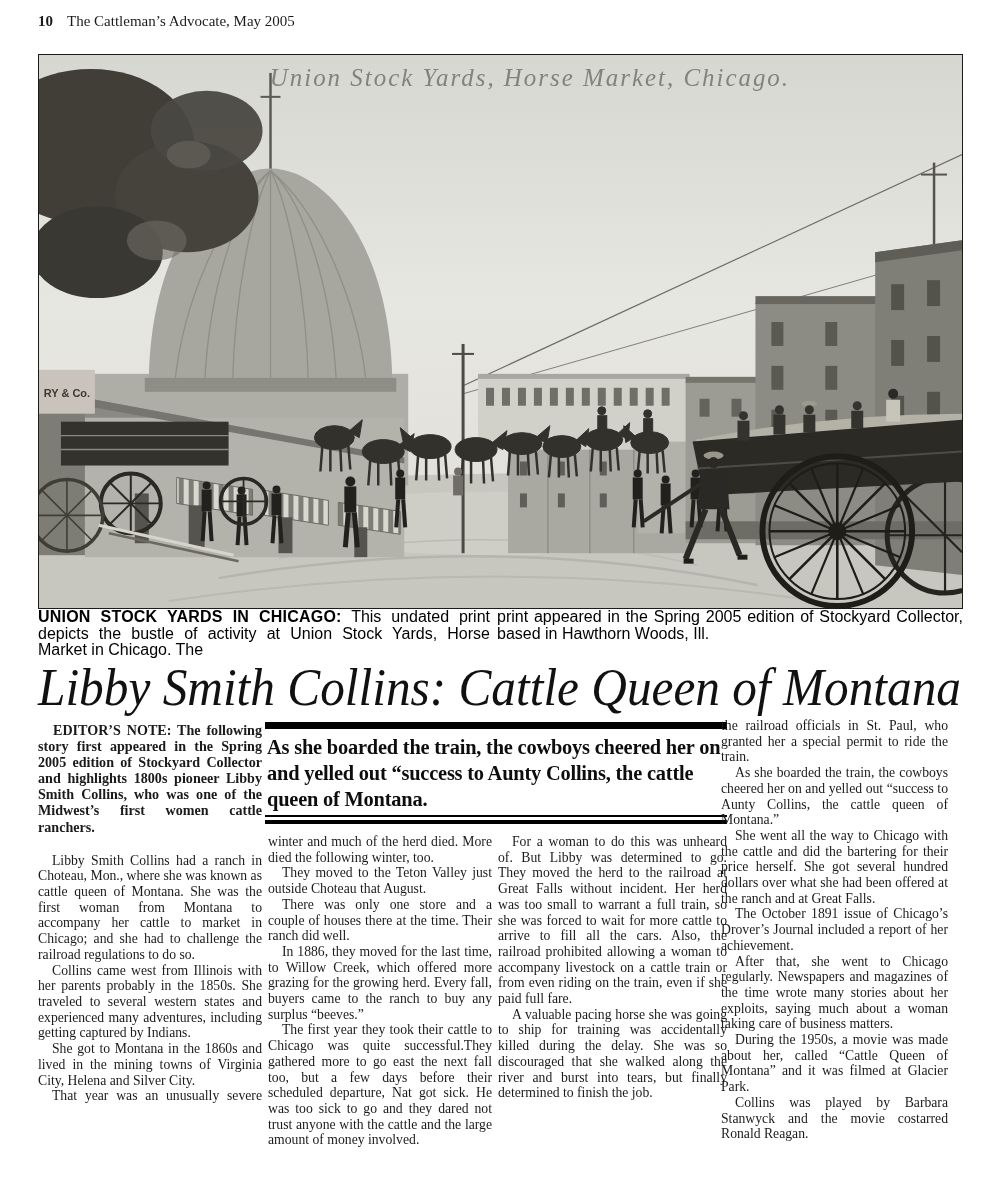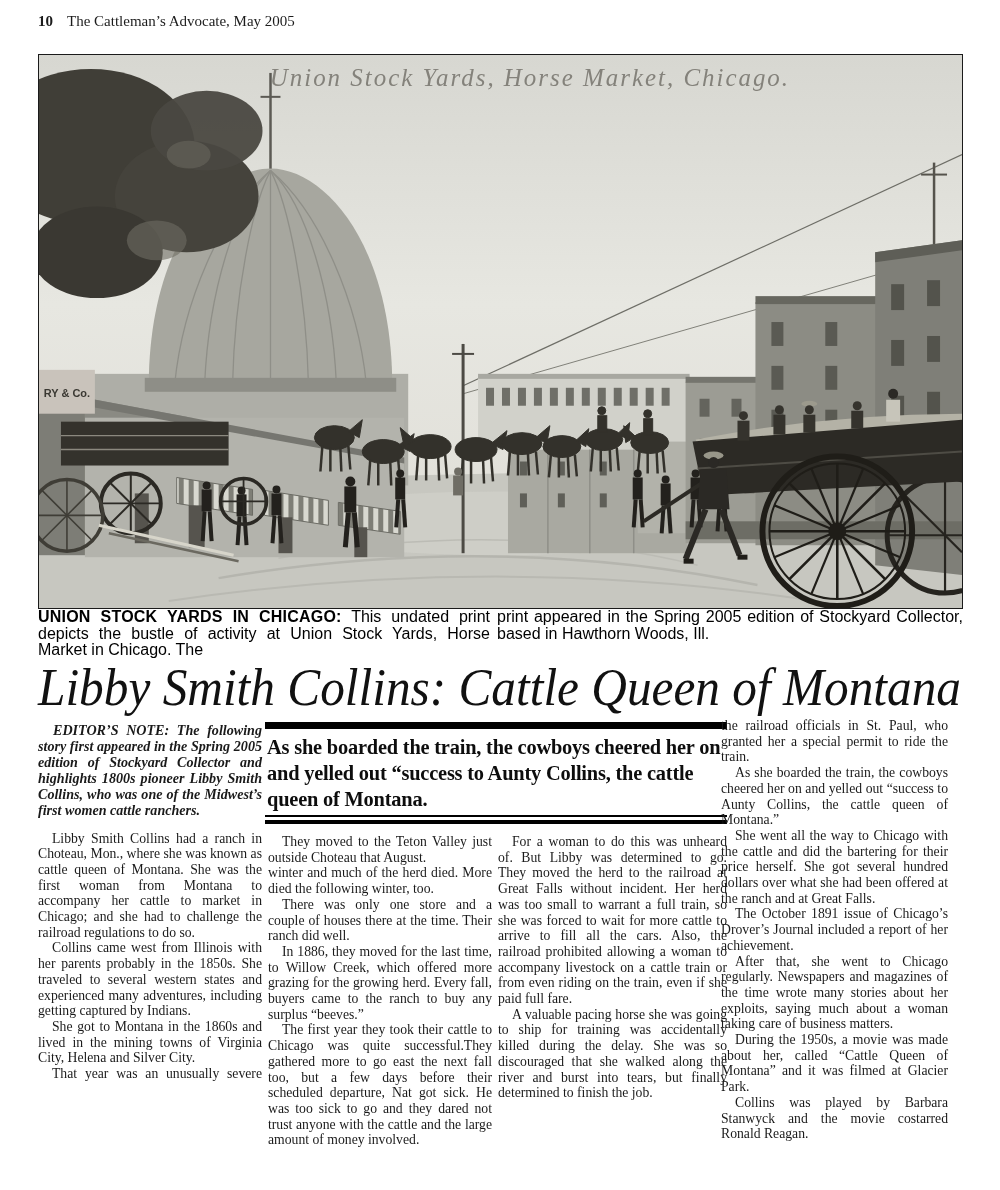--- a/index.html
+++ b/index.html
@@ -24,22 +24,22 @@
   .caption .lead { font-weight:bold; letter-spacing:.2px; }
 
   .headline-wrap { position:absolute; left:37px; top:660px; width:926px; height:58px; }
 
   .article { position:absolute; left:38px; top:718px; width:925px; height:452px; }
   .col { position:absolute; top:0; font-size:13.7px; line-height:15.7px; }
   .col1 { left:0;    width:224px; }
   .colmid { left:227px; width:462px; }
   .col4 { left:683px; width:227px; }
 
-  .editors-note { font-weight:bold; font-style:italic; font-size:14.1px;
-    line-height:16.1px; text-align:justify; text-indent:15px; margin:4px 0 12px 0; }
+  .editors-note { font-weight:bold; font-size:14.1px;
+    line-height:16.1px; text-align:justify; text-indent:15px; margin:4px 0 18px 0; }
 
   .pullquote { margin:4px 0 10px 0; }
   .pq-top { height:7px; background:#000; }
   .pq-text { font-weight:bold; font-size:20.4px; line-height:26px;
     padding:5px 2px 3px 2px; letter-spacing:-.2px; color:#0d0d0d; }
   .pq-rule-thin  { height:2px; background:#000; margin-bottom:3px; }
   .pq-rule-thick { height:4px; background:#000; }
 
   .mid-cols { position:relative; }
   .mcol { position:absolute; top:0; font-size:13.7px; line-height:15.7px; }
@@ -417,22 +417,22 @@
 
   <div class="col colmid">
     <div class="pullquote">
       <div class="pq-top"></div>
       <div class="pq-text">As she boarded the train, the cowboys cheered her on and yelled out “success to Aunty Collins, the cattle queen of Montana.</div>
       <div class="pq-rule-thin"></div>
       <div class="pq-rule-thick"></div>
     </div>
     <div class="mid-cols">
       <div class="mcol c2">
+          <p class="para">winter and much of the herd died. More died the following winter, too.</p>
           <p class="para ind">They moved to the Teton Valley just outside Choteau that August.</p>
-          <p class="para">winter and much of the herd died. More died the following winter, too.</p>
           <p class="para ind">There was only one store and a couple of houses there at the time. Their ranch did well.</p>
           <p class="para ind">In 1886, they moved for the last time, to Willow Creek, which offered more grazing for the growing herd. Every fall, buyers came to the ranch to buy any surplus “beeves.”</p>
           <p class="para ind">The first year they took their cattle to Chicago was quite successful.They gathered more to go east the next fall too, but a few days before their scheduled departure, Nat got sick. He was too sick to go and they dared not trust anyone with the cattle and the large amount of money involved.</p>
         </div>
       <div class="mcol c3">
           <p class="para ind">For a woman to do this was unheard of. But Libby was determined to go. They moved the herd to the railroad at Great Falls without incident. Her herd was too small to warrant a full train, so she was forced to wait for more cattle to arrive to fill all the cars. Also, the railroad prohibited allowing a woman to accompany livestock on a cattle train or from even riding on the train, even if she paid full fare.</p>
           <p class="para ind">A valuable pacing horse she was going to ship for training was accidentally killed during the delay. She was so discouraged that she walked along the river and burst into tears, but finally determined to finish the job.</p>
         </div>
     </div>
   </div>

